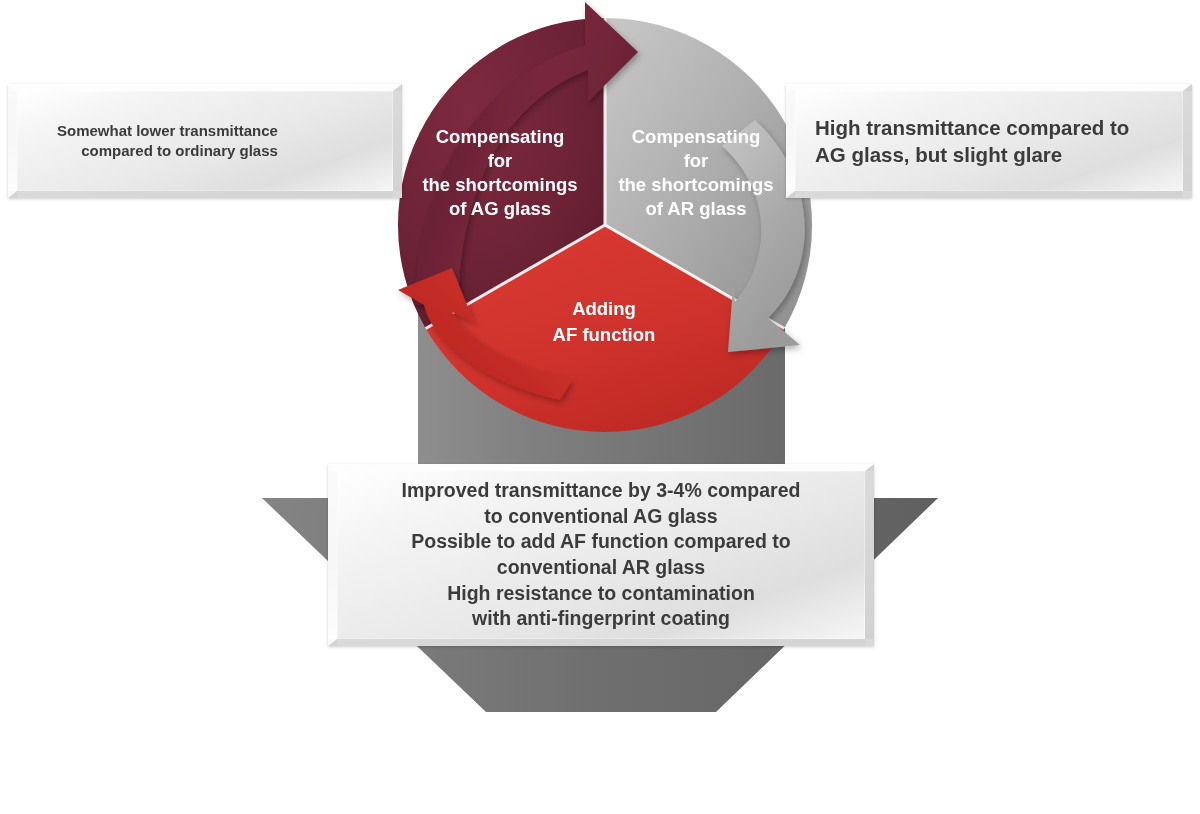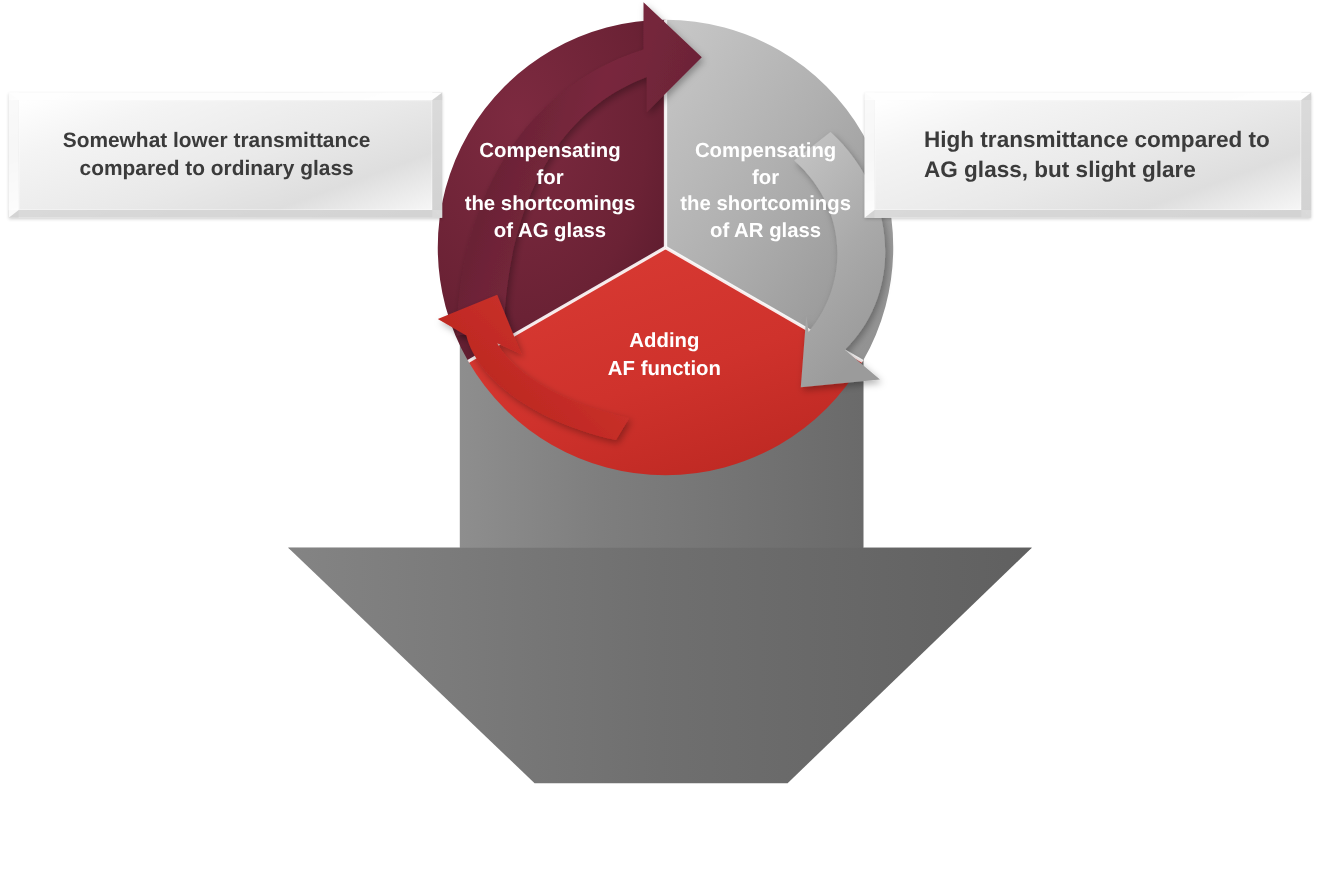--- a/index.html
+++ b/index.html
@@ -34,25 +34,25 @@
     font-weight:bold;
     color:#3b3b3b;
     line-height:1.32;
     white-space:pre-line;
   }
 
   #left-box{
     left:8px; top:84px; width:394px; height:114px;
     padding-left:40px;
   }
-  #left-box .box-text{font-size:19px;text-align:center;}
+  #left-box .box-text{font-size:15px;text-align:right;}
 
   #right-box{
     left:786px; top:84px; width:406px; height:114px;
-    padding-left:45px;
+    padding-left:20px;
   }
   #right-box .box-text{font-size:20.5px;text-align:left;}
 
   #center-box{
     left:328px; top:464px; width:546px; height:182px;
     justify-content:center;
   }
   #center-box .box-text{font-size:19.5px;text-align:center;width:100%;}
 
   
@@ -220,15 +220,23 @@
   <div class="bevel-box boxlayer" id="left-box">
     <div class="box-text">Somewhat lower transmittance
 compared to ordinary glass</div>
   </div>
 
   <div class="bevel-box boxlayer" id="right-box">
     <div class="box-text">High transmittance compared to
 AG glass, but slight glare</div>
   </div>
 
+  <div class="bevel-box boxlayer" id="center-box">
+    <div class="box-text">Improved transmittance by 3-4% compared
+to conventional AG glass
+Possible to add AF function compared to
+conventional AR glass
+High resistance to contamination
+with anti-fingerprint coating</div>
+  </div>
 
 
 </div>
 
 </body></html>

